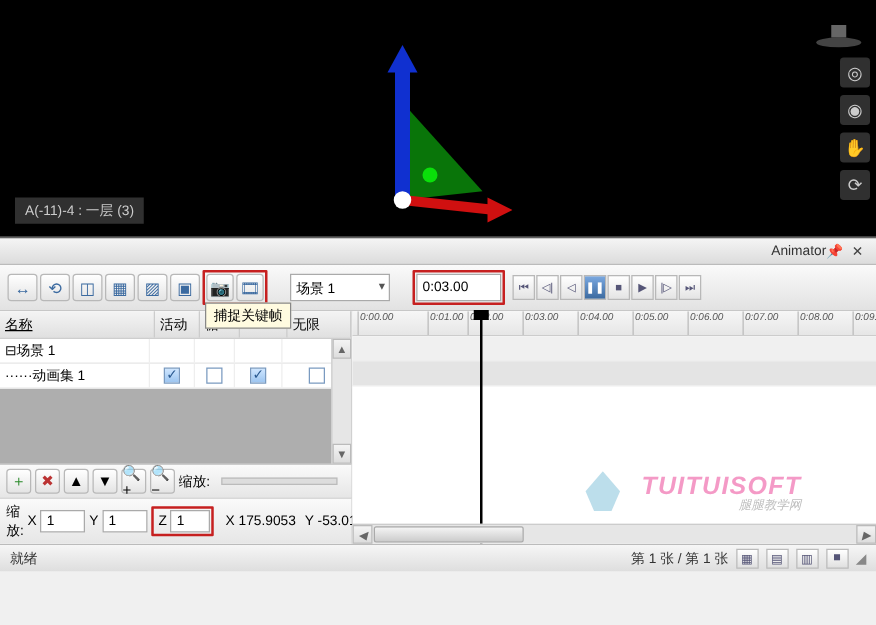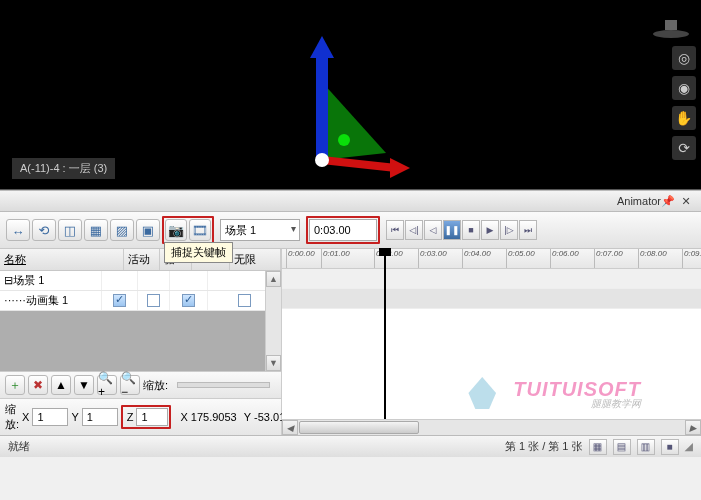--- a/index.html
+++ b/index.html
@@ -118,21 +118,21 @@
   }
   .scene-select {
     height: 22px;
     border: 1px solid #aaa;
     background: #fff;
     padding: 0 34px 0 4px;
     font-size: 11px;
     min-width: 80px;
     display:flex; align-items:center;
     position:relative;
-    margin: 0 4px;
+    margin: 0 16px;
   }
   .scene-select::after{
     content:"▾"; position:absolute; right:3px; top:3px; font-size:10px; color:#555;
   }
   .time-input {
     height: 22px;
     width: 68px;
     border: 1px solid #aaa;
     background:#fff;
     padding: 0 4px;
@@ -176,21 +176,21 @@
     position:relative;
   }
   .tree-rows { background:#fff; }
   .tree-row {
     display:flex;
     align-items:center;
     border-bottom:1px solid #e6e6e6;
     height:20px;
   }
   .cell { padding:2px 4px; border-right:1px solid #eee; height:100%; display:flex; align-items:center; justify-content:center; }
-  .cell.name { width:102px; justify-content:flex-start; }
+  .cell.name { width:120px; justify-content:flex-start; }
   .cell.c1{width:36px;} .cell.c2{width:32px;} .cell.c3{width:38px;} .cell.c4{flex:1;}
   .chk {
     width:13px;height:13px;border:1px solid #7a9ac0; background:#fff; display:inline-block;
   }
   .chk.on { background: linear-gradient(#cfe6ff,#9cc5f0); position:relative;}
   .chk.on::after{content:"✓"; position:absolute; left:1px; top:-2px; font-size:11px; color:#2b5a90;}
   .tree-scroll {
     position:absolute; right:0; top:0; bottom:0; width:16px;
     background:#e6e6e6; border-left:1px solid #ccc;
   }
@@ -444,21 +444,21 @@
         <span style="margin-left:4px">Y</span>
         <span>-53.0155</span>
         <span style="margin-left:4px">Z</span>
         <span>0</span>
       </div>
     </div>
 
     <div class="timeline">
       <div class="ruler">
         <div class="tick" style="left:4px">0:00.00</div>
-        <div class="tick" style="left:39px">0:01.00</div>
+        <div class="tick" style="left:60px">0:01.00</div>
         <div class="tick" style="left:92px">0:02.00</div>
         <div class="tick" style="left:136px">0:03.00</div>
         <div class="tick" style="left:180px">0:04.00</div>
         <div class="tick" style="left:224px">0:05.00</div>
         <div class="tick" style="left:268px">0:06.00</div>
         <div class="tick" style="left:312px">0:07.00</div>
         <div class="tick" style="left:356px">0:08.00</div>
         <div class="tick" style="left:400px">0:09.00</div>
       </div>
       <div class="tracks">

